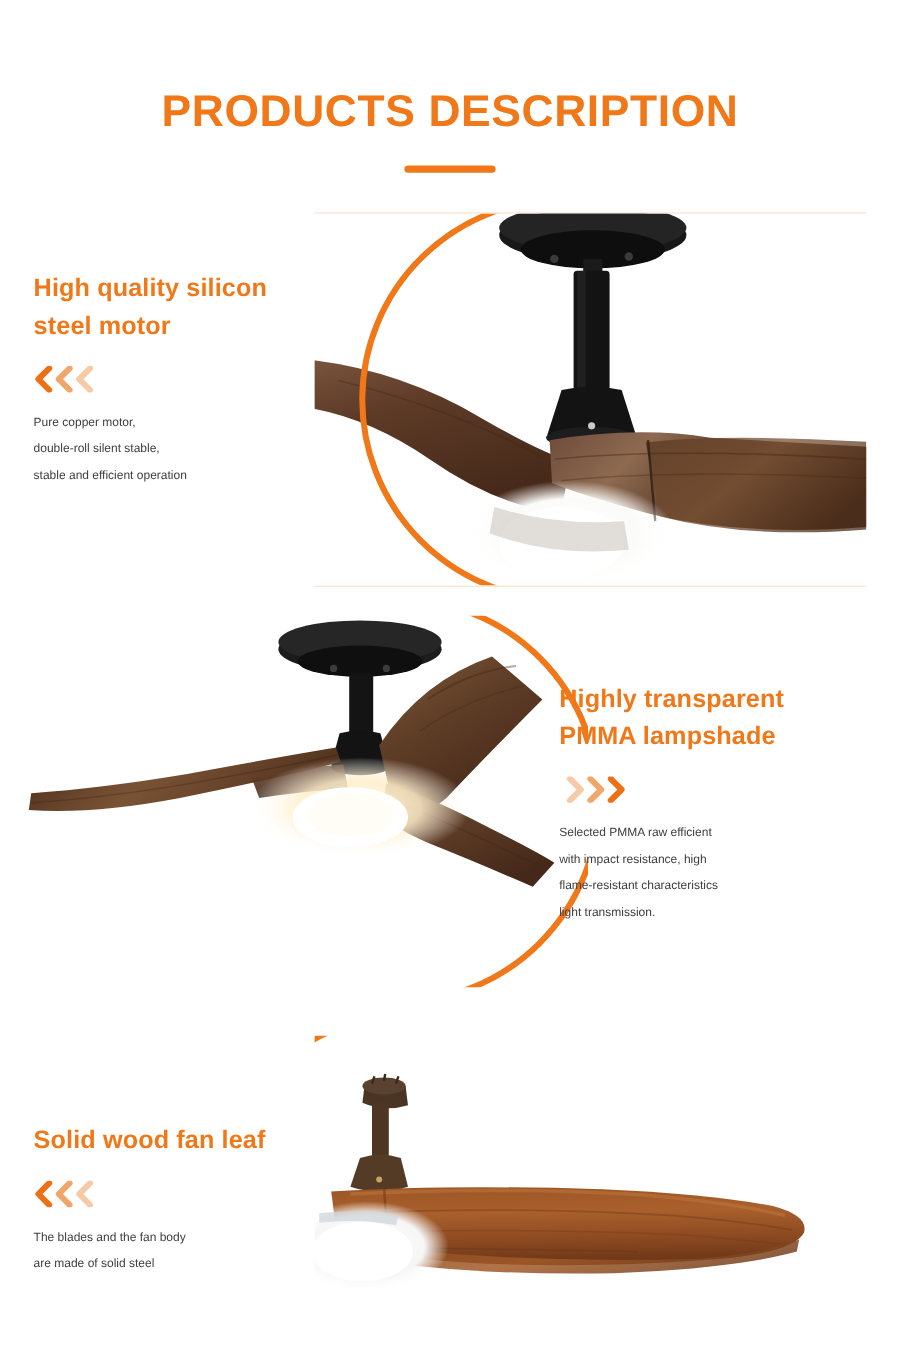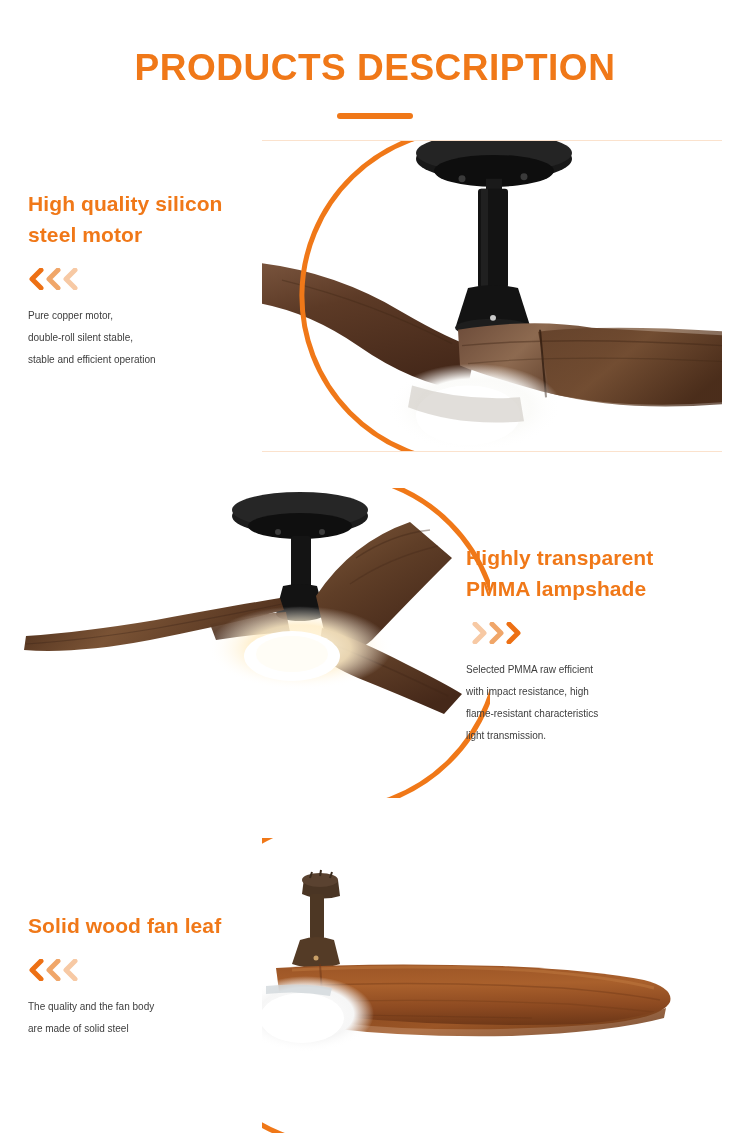--- a/index.html
+++ b/index.html
@@ -11,20 +11,21 @@
     background: #ffffff;
     font-family: "Liberation Sans", sans-serif;
     overflow: hidden;
   }
 
   .page {
     position: relative;
     width: 750px;
     height: 997px;
     background: #ffffff;
+    margin-top: 25px;
   }
 
   
   .header {
     position: absolute;
     top: 46px;
     left: 0;
     width: 750px;
     text-align: center;
   }
@@ -39,21 +40,21 @@
   .title-rule {
     width: 76px;
     height: 6px;
     border-radius: 3px;
     background: #f07818;
     margin: 23px auto 0 auto;
   }
 
   
   .section { position: absolute; left: 0; width: 750px; }
-  #section-1 { top: 128px; height: 320px; }
+  #section-1 { top: 140px; height: 320px; }
   #section-2 { top: 480px; height: 330px; }
   #section-3 { top: 830px; height: 311px; }
 
   
   .textblock { position: absolute; }
   .textblock.align-left  { text-align: left; }
   .textblock.align-right { text-align: left; }
 
   .feature-title {
     font-size: 21px;
@@ -372,19 +373,19 @@
 
       <div class="chevrons">
         <svg width="56" height="22" viewBox="0 0 56 22">
           <path d="M13 2 L4 11 L13 20" fill="none" stroke="#ed7014" stroke-width="5" stroke-linecap="round" stroke-linejoin="round"></path>
           <path d="M30 2 L21 11 L30 20" fill="none" stroke="#f0a669" stroke-width="5" stroke-linecap="round" stroke-linejoin="round"></path>
           <path d="M47 2 L38 11 L47 20" fill="none" stroke="#f7c9a4" stroke-width="5" stroke-linecap="round" stroke-linejoin="round"></path>
         </svg>
       </div>
 
       <div class="feature-body">
-        <span class="ln">The quality and the fan body</span>
+        <span class="ln">The blades and the fan body</span>
         <span class="ln">are made of solid steel</span>
       </div>
     </div>
   </div>
 
 </div>
 
 </body></html>

